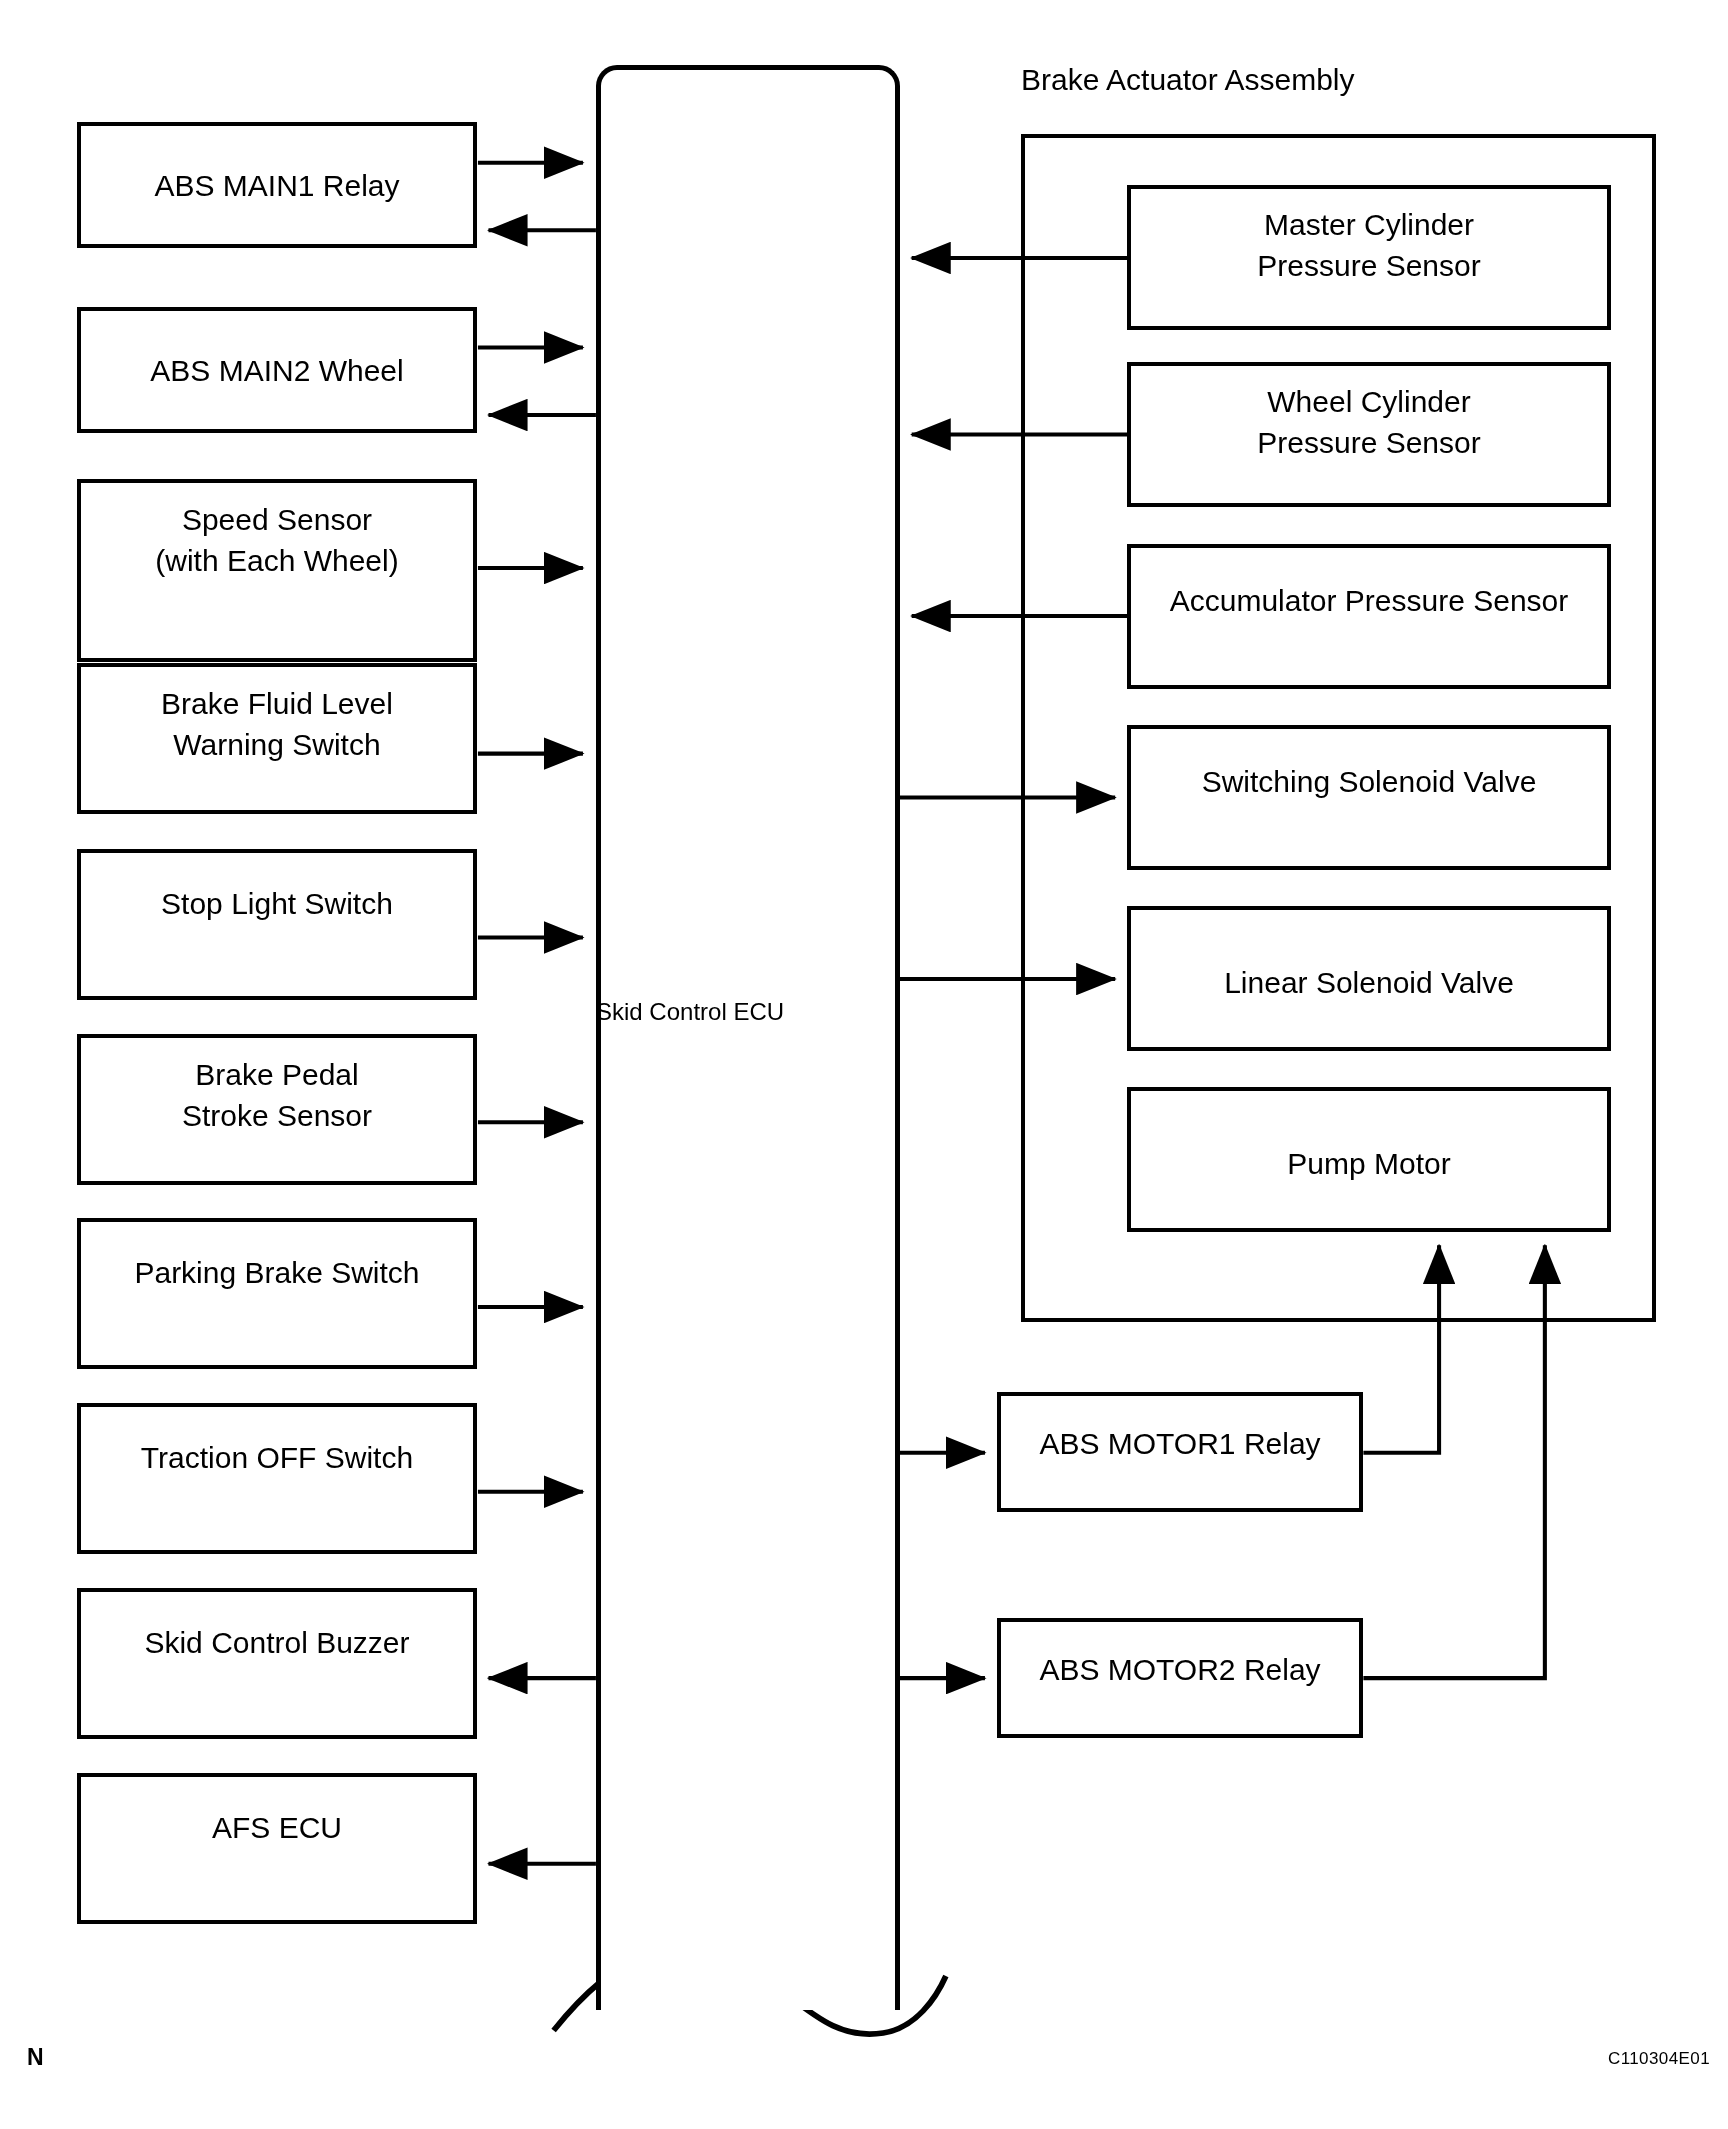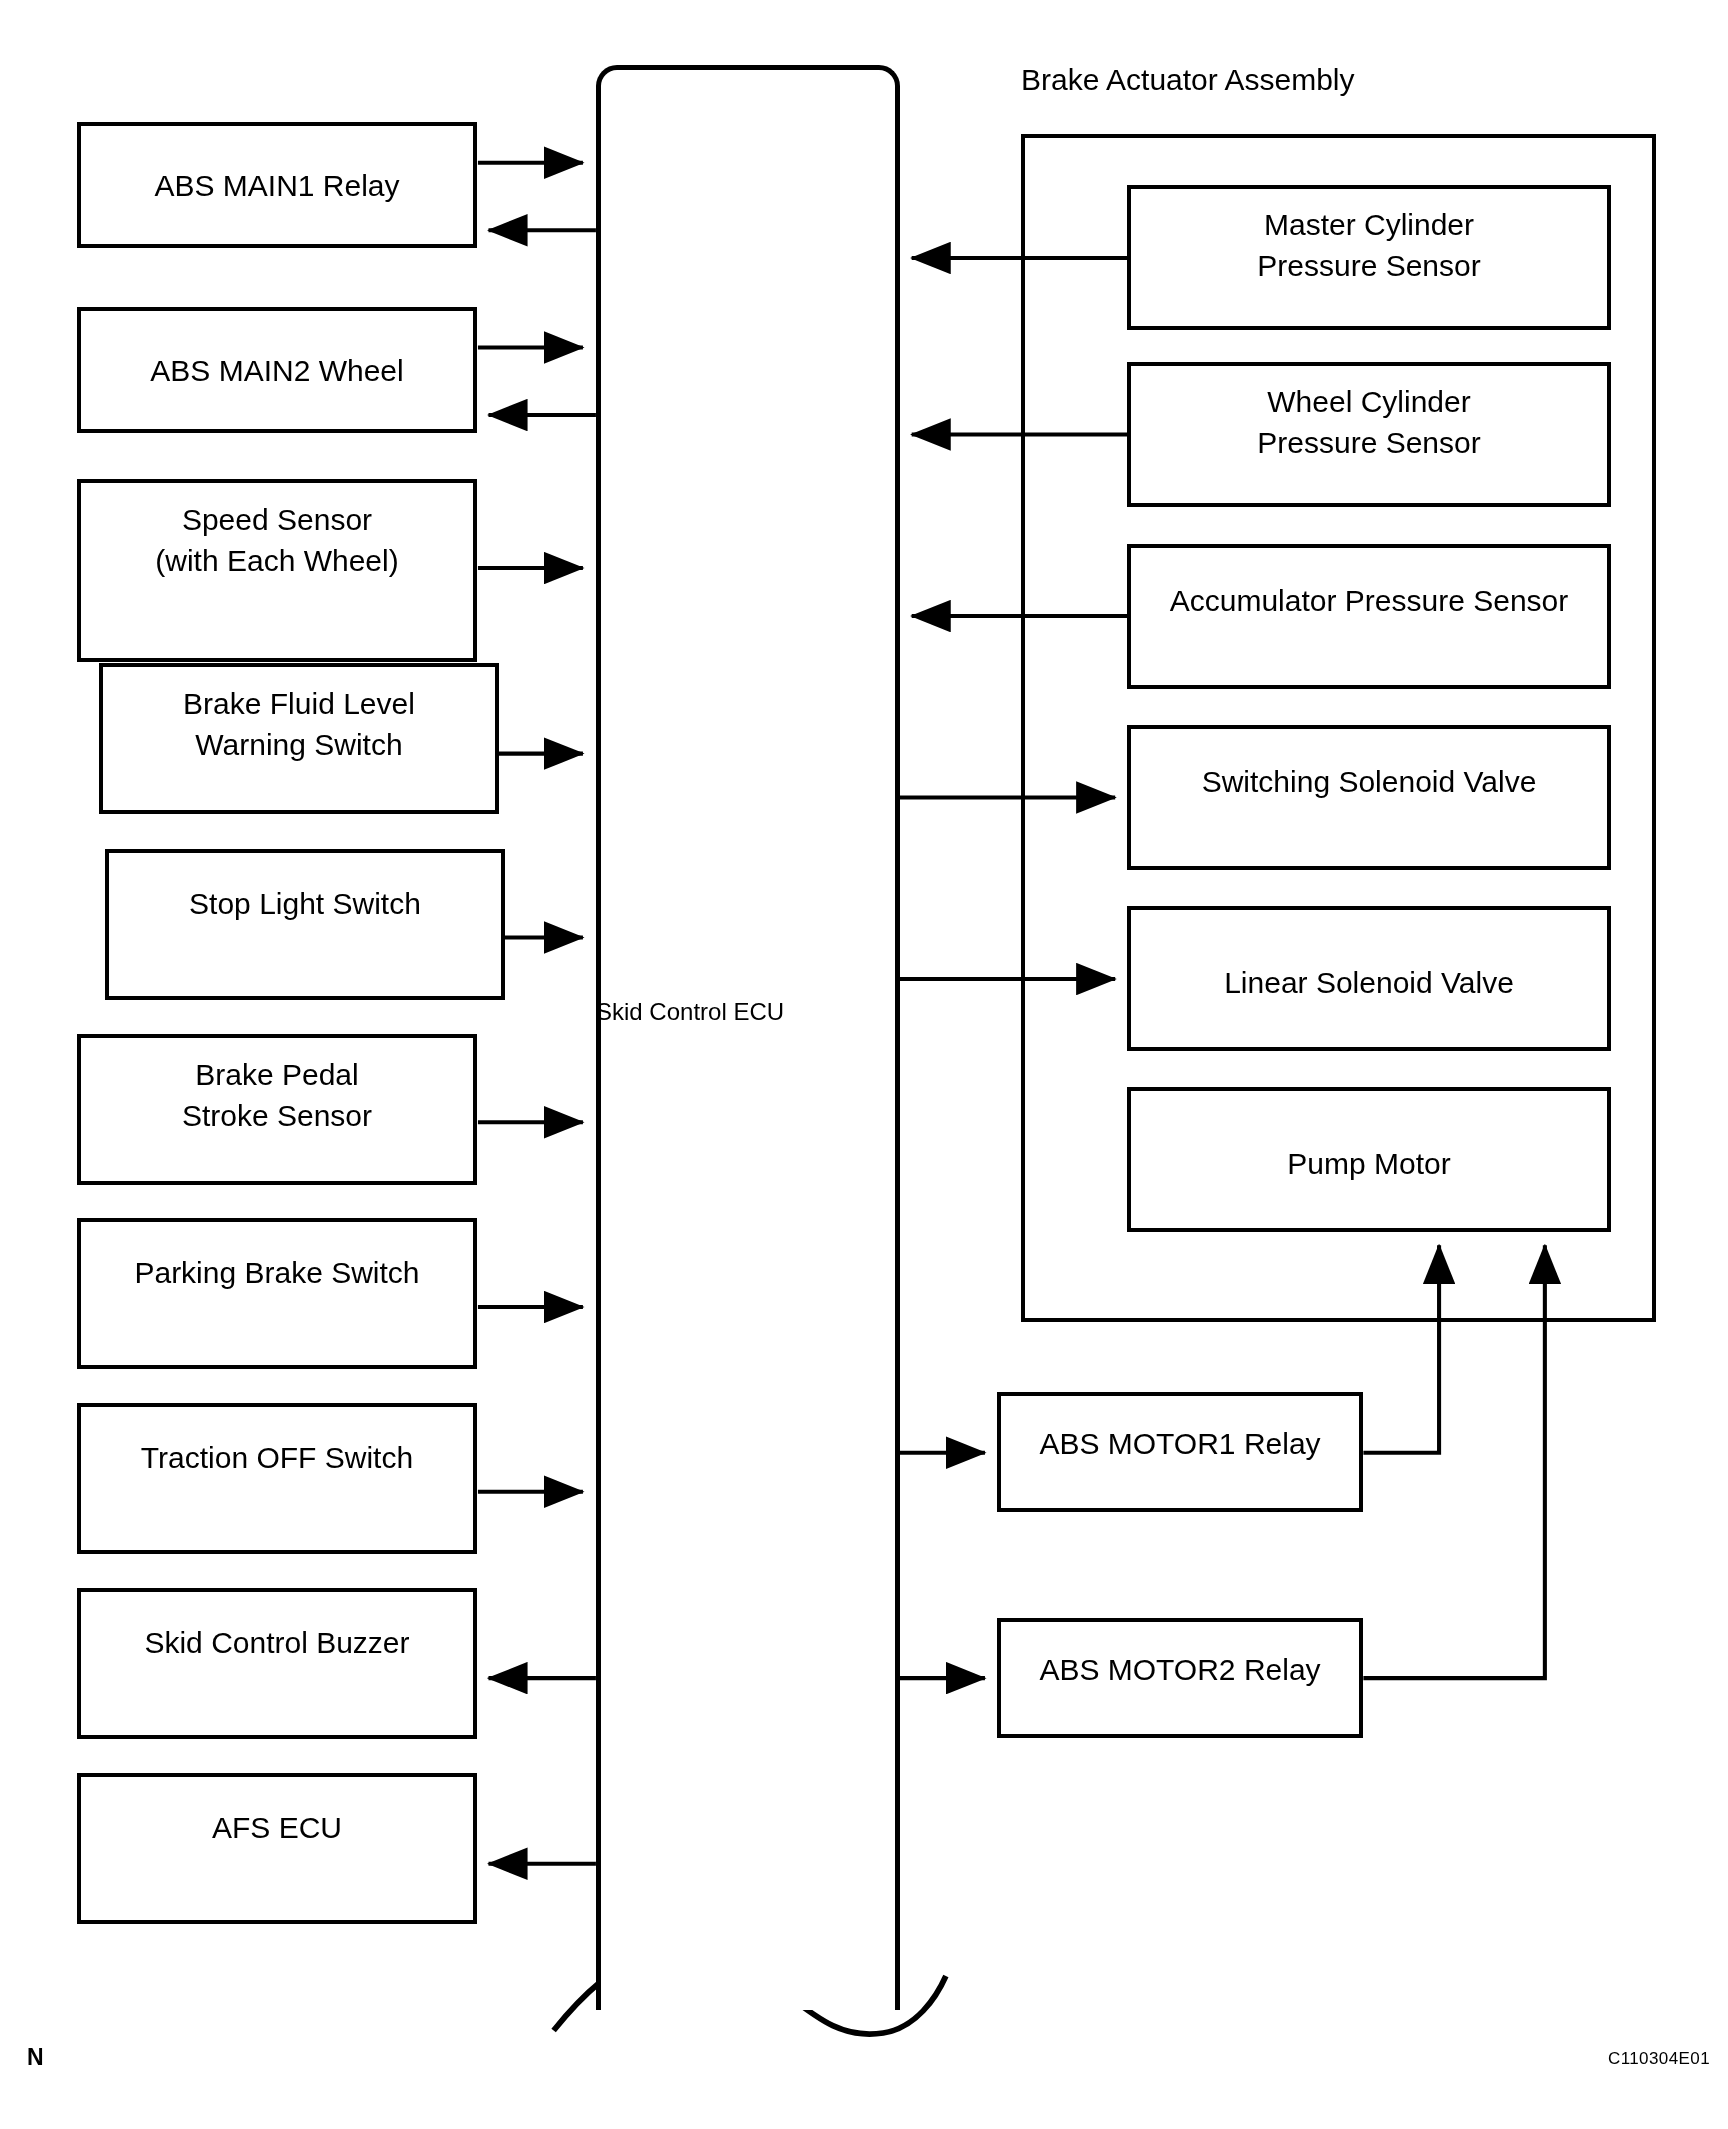--- a/index.html
+++ b/index.html
@@ -73,26 +73,26 @@
 
   <div class="box" style="left:77px;top:307px;width:400px;height:126px;">
     <div class="lbl" style="top:39px;">ABS MAIN2 Wheel</div>
   </div>
 
   <div class="box" style="left:77px;top:479px;width:400px;height:183px;">
     <div class="lbl twoline" style="top:16.3px;">Speed Sensor
 (with Each Wheel)</div>
   </div>
 
-  <div class="box" style="left:77px;top:663px;width:400px;height:151px;margin-left:22px;">
+  <div class="box" style="left:77px;top:663px;width:400px;height:151px;">
     <div class="lbl twoline" style="top:16.3px;">Brake Fluid Level
 Warning Switch</div>
   </div>
 
-  <div class="box" style="left:77px;top:849px;width:400px;height:151px;margin-left:28px;">
+  <div class="box" style="left:77px;top:849px;width:400px;height:151px;">
     <div class="lbl" style="top:30px;">Stop Light Switch</div>
   </div>
 
   <div class="box" style="left:77px;top:1034px;width:400px;height:151px;">
     <div class="lbl twoline" style="top:16.3px;">Brake Pedal
 Stroke Sensor</div>
   </div>
 
   <div class="box" style="left:77px;top:1218px;width:400px;height:151px;">
     <div class="lbl" style="top:30px;">Parking Brake Switch</div>

